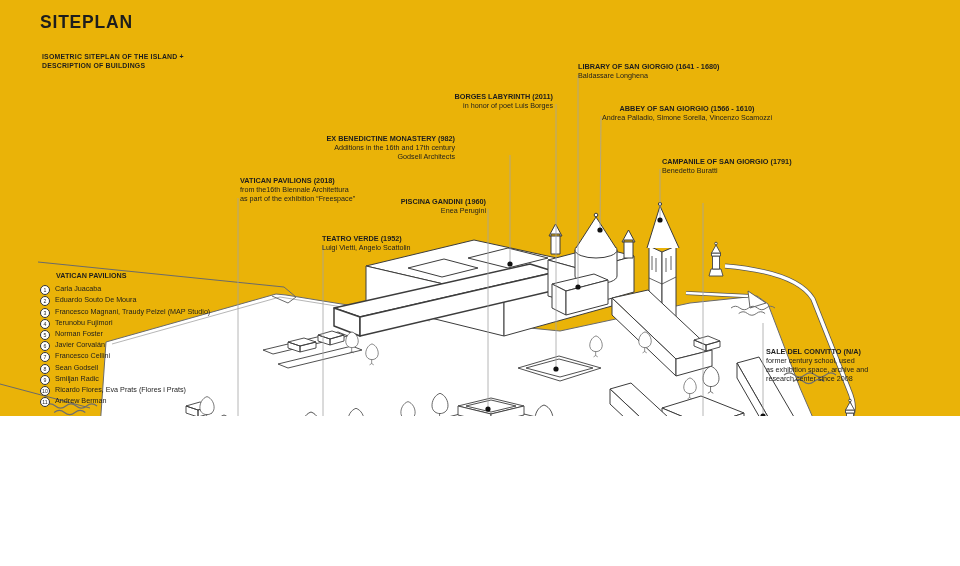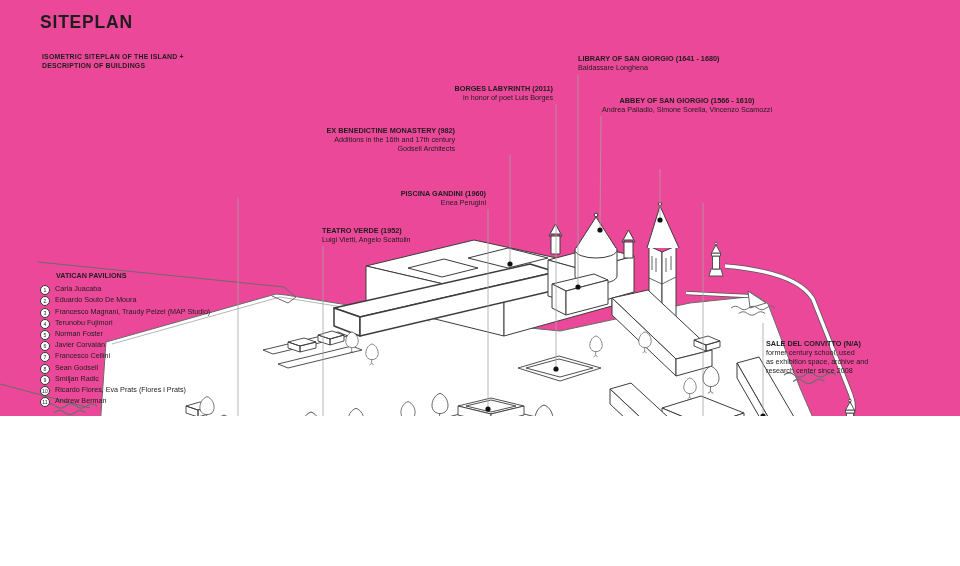--- a/index.html
+++ b/index.html
@@ -1,23 +1,23 @@
 <!DOCTYPE html>
 <html><head>
 <meta charset="utf-8">
 <style>
   html,body{margin:0;padding:0;background:#fff;}
-  #canvas{position:relative;width:960px;height:416px;background:#ec4899;overflow:hidden;
+  #canvas{position:relative;width:960px;height:416px;background:#eab308;overflow:hidden;
           font-family:"Liberation Sans",sans-serif;color:#1d1d1d;}
   #drawing{position:absolute;left:0;top:0;z-index:1;}
   .txt{position:absolute;z-index:2;}
   .page-title{font-size:17.5px;font-weight:bold;letter-spacing:.8px;}
   .subtitle{font-size:6.9px;font-weight:bold;line-height:8.6px;letter-spacing:.2px;}
   .lbl{font-size:7.2px;line-height:9px;white-space:nowrap;}
-  .lbl .t{font-weight:bold;font-size:7.3px;}
+  .lbl .t{font-weight:bold;font-size:7.3px;margin-top:8px;}
   .lbl.r{text-align:right;}
   .legend{font-size:7.2px;line-height:11.2px;}
   .legend .lt{font-weight:bold;padding-left:16px;margin-bottom:2px;}
   .legend .row{height:11.2px;}
   .legend .num{display:inline-block;width:8px;height:8px;line-height:8px;border:.8px solid #333;
                border-radius:50%;font-size:5.2px;text-align:center;margin-right:5px;
                vertical-align:-1px;background:#fff;}
 </style>
 </head>
 <body>
@@ -308,21 +308,30 @@
     <div class="t">ABBEY OF SAN GIORGIO (1566 - 1610)</div>
     <div>Andrea Palladio, Simone Sorella, Vincenzo Scamozzi</div>
   </div>
 
   <div class="txt lbl r" style="right:505px;top:126px;">
     <div class="t">EX BENEDICTINE MONASTERY (982)</div>
     <div>Additions in the 16th and 17th century</div>
     <div>Godsell Architects</div>
   </div>
 
-
+  <div class="txt lbl" style="left:662px;top:149px;">
+    <div class="t">CAMPANILE OF SAN GIORGIO (1791)</div>
+    <div>Benedetto Buratti</div>
+  </div>
+
+  <div class="txt lbl" style="left:240px;top:168px;">
+    <div class="t">VATICAN PAVILIONS (2018)</div>
+    <div>from the16th Biennale Architettura</div>
+    <div>as part of the exhibition “Freespace”</div>
+  </div>
 
   <div class="txt lbl r" style="right:474px;top:189px;">
     <div class="t">PISCINA GANDINI (1960)</div>
     <div>Enea Perugini</div>
   </div>
 
 
   <div class="txt lbl" style="left:322px;top:226px;">
     <div class="t">TEATRO VERDE (1952)</div>
     <div>Luigi Vietti, Angelo Scattolin</div>

